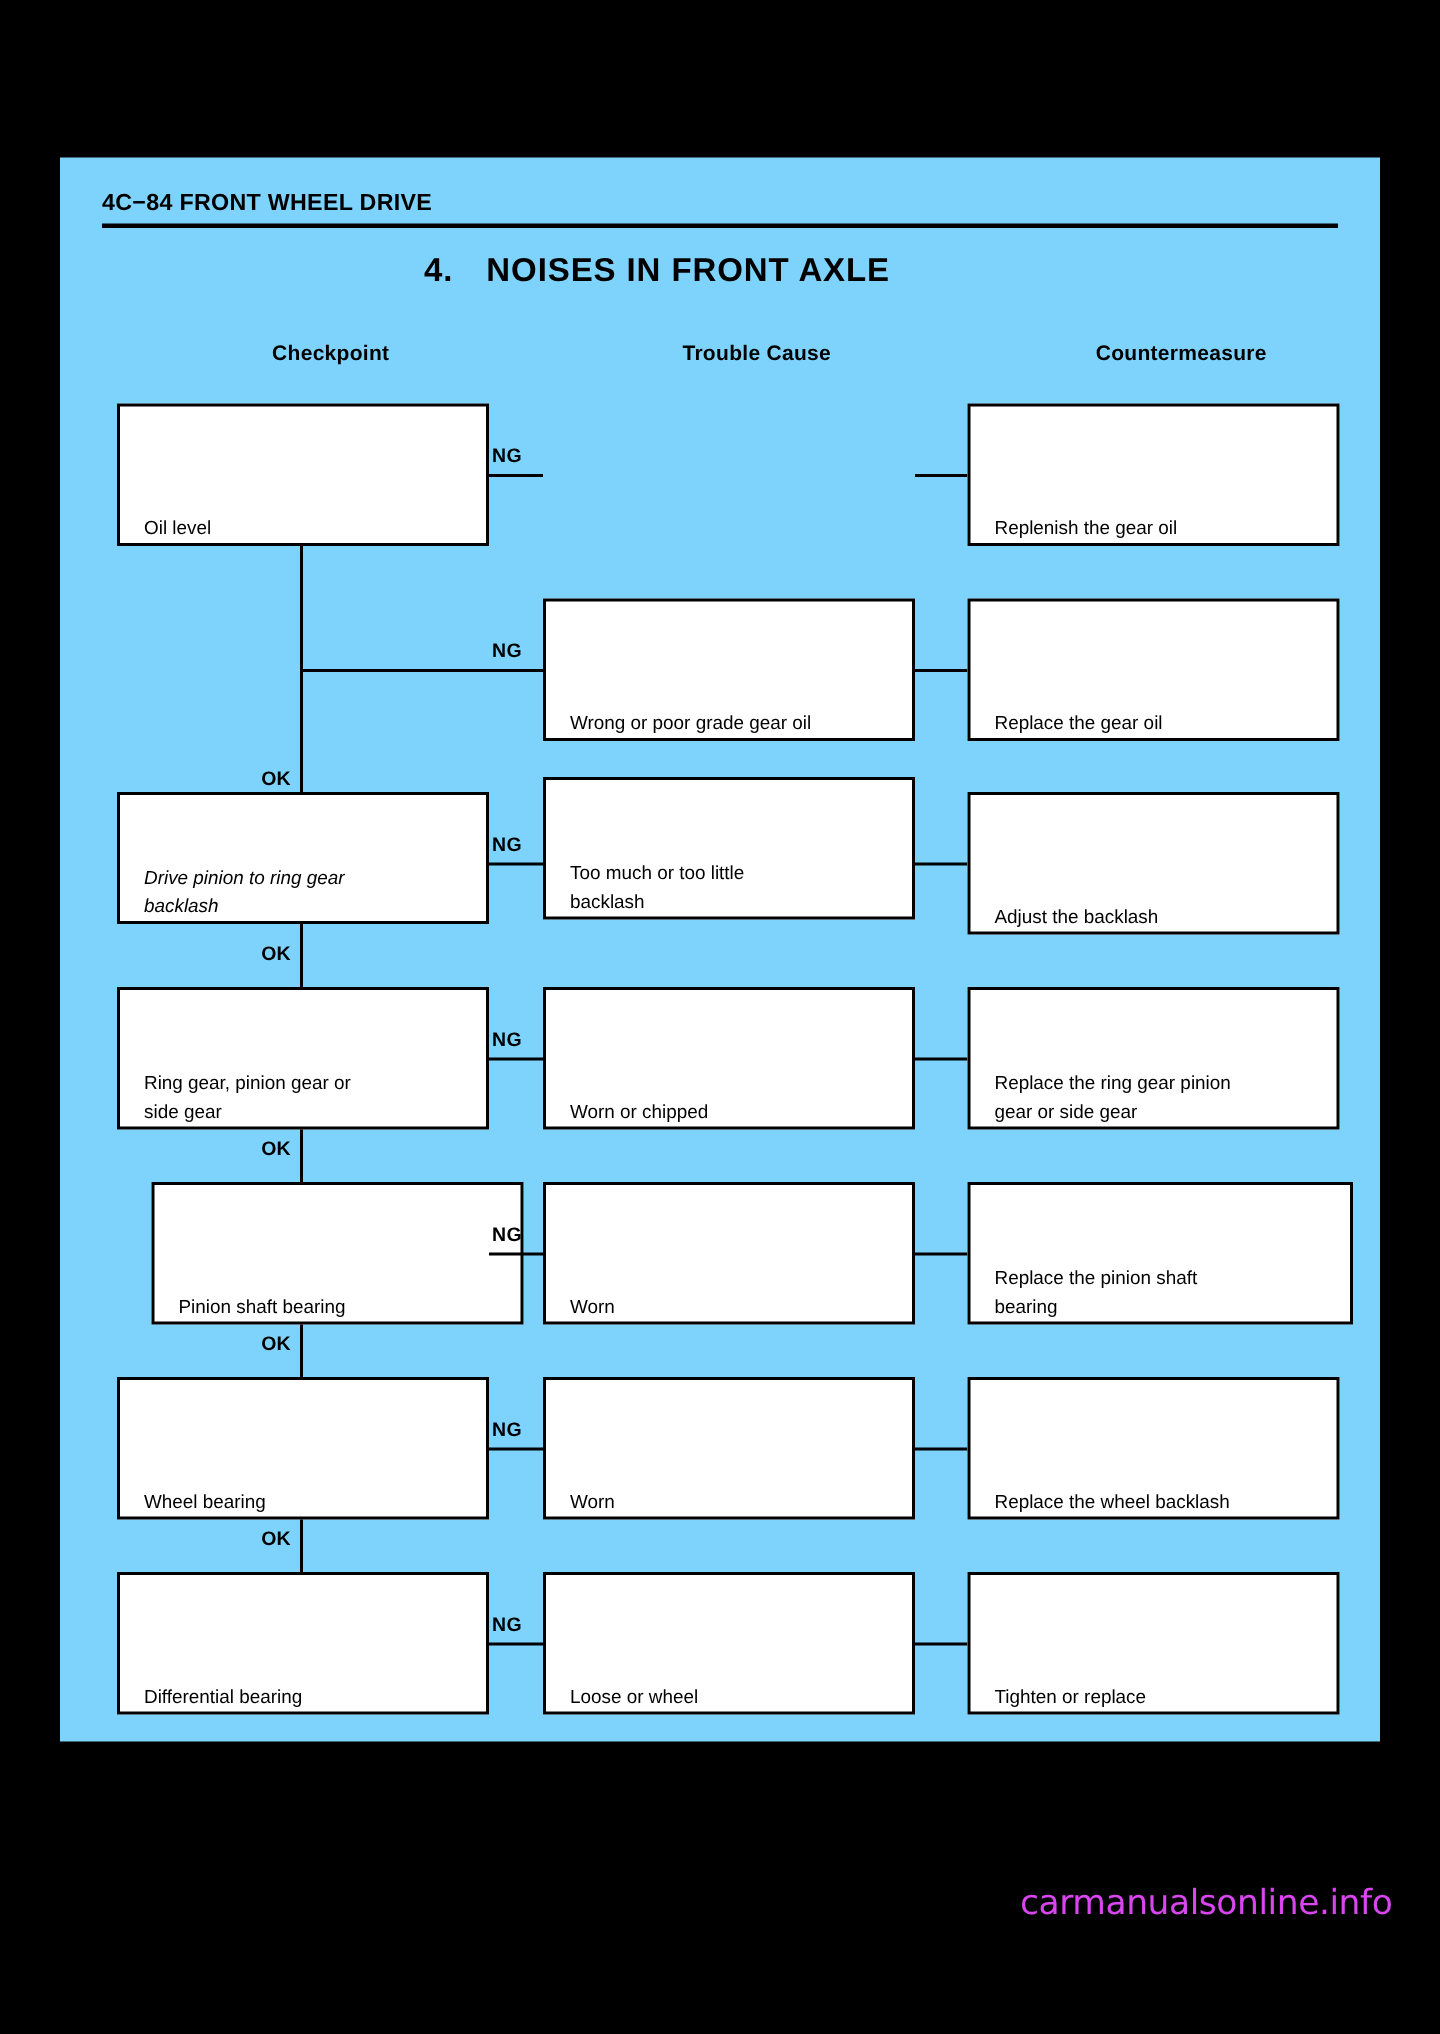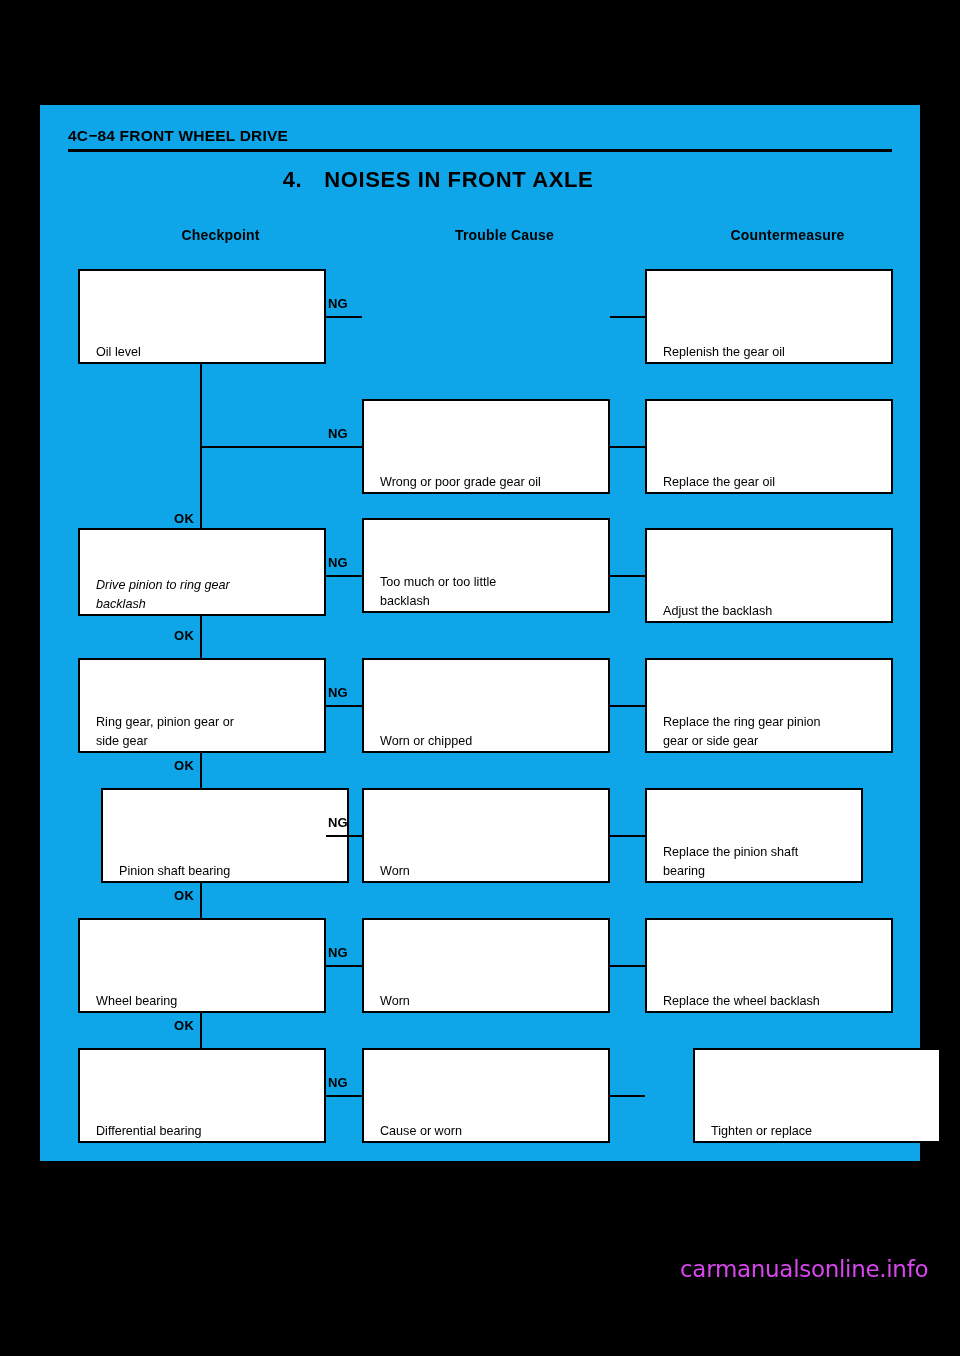--- a/index.html
+++ b/index.html
@@ -17,21 +17,21 @@
     overflow: hidden;
   }
 
   
   #page {
     position: absolute;
     left: 40px;
     top: 105px;
     width: 880px;
     height: 1056px;
-    background: #0ea5e9;
+    background: #7dd3fc;
   }
 
   
   #page-header {
     position: absolute;
     left: 28px;
     top: 22px;
     width: 824px;
     height: 30px;
   }
@@ -245,21 +245,21 @@
 
     <div class="hline" style="left:286px; top:730px; width:36px;"></div>
     <div class="tag" style="left:288px; top:711px;">NG</div>
 
     <div class="fbox" style="left:322px; top:683px; width:248px; height:95px;">
       <span class="txt">Worn</span>
     </div>
 
     <div class="hline" style="left:570px; top:730px; width:35px;"></div>
 
-    <div class="fbox" style="left:605px; top:683px; width:218px; height:95px;">
+    <div class="fbox" style="left:605px; top:683px; width:257px; height:95px;">
       <span class="txt">
         <span>Replace the pinion shaft</span><br>
         <span>bearing</span>
       </span>
     </div>
 
     <div class="vline" style="left:160px; top:778px; width:2px; height:35px;"></div>
     <div class="tag tag-ok" style="left:124px; top:784px; width:30px;">OK</div>
 
     <div class="fbox" style="left:38px; top:813px; width:248px; height:95px;">
@@ -283,25 +283,25 @@
     <div class="tag tag-ok" style="left:124px; top:914px; width:30px;">OK</div>
 
     <div class="fbox" style="left:38px; top:943px; width:248px; height:95px;">
       <span class="txt">Differential bearing</span>
     </div>
 
     <div class="hline" style="left:286px; top:990px; width:36px;"></div>
     <div class="tag" style="left:288px; top:971px;">NG</div>
 
     <div class="fbox" style="left:322px; top:943px; width:248px; height:95px;">
-      <span class="txt">Cause or worn</span>
+      <span class="txt">Loose or wheel</span>
     </div>
 
     <div class="hline" style="left:570px; top:990px; width:35px;"></div>
 
-    <div class="fbox" style="left:605px; top:943px; width:248px; height:95px;margin-left:48px;">
+    <div class="fbox" style="left:605px; top:943px; width:248px; height:95px;">
       <span class="txt">Tighten or replace</span>
     </div>
 
   </div>
 </div>
 
 <div id="watermark">carmanualsonline.info</div>
 
 </body></html>

